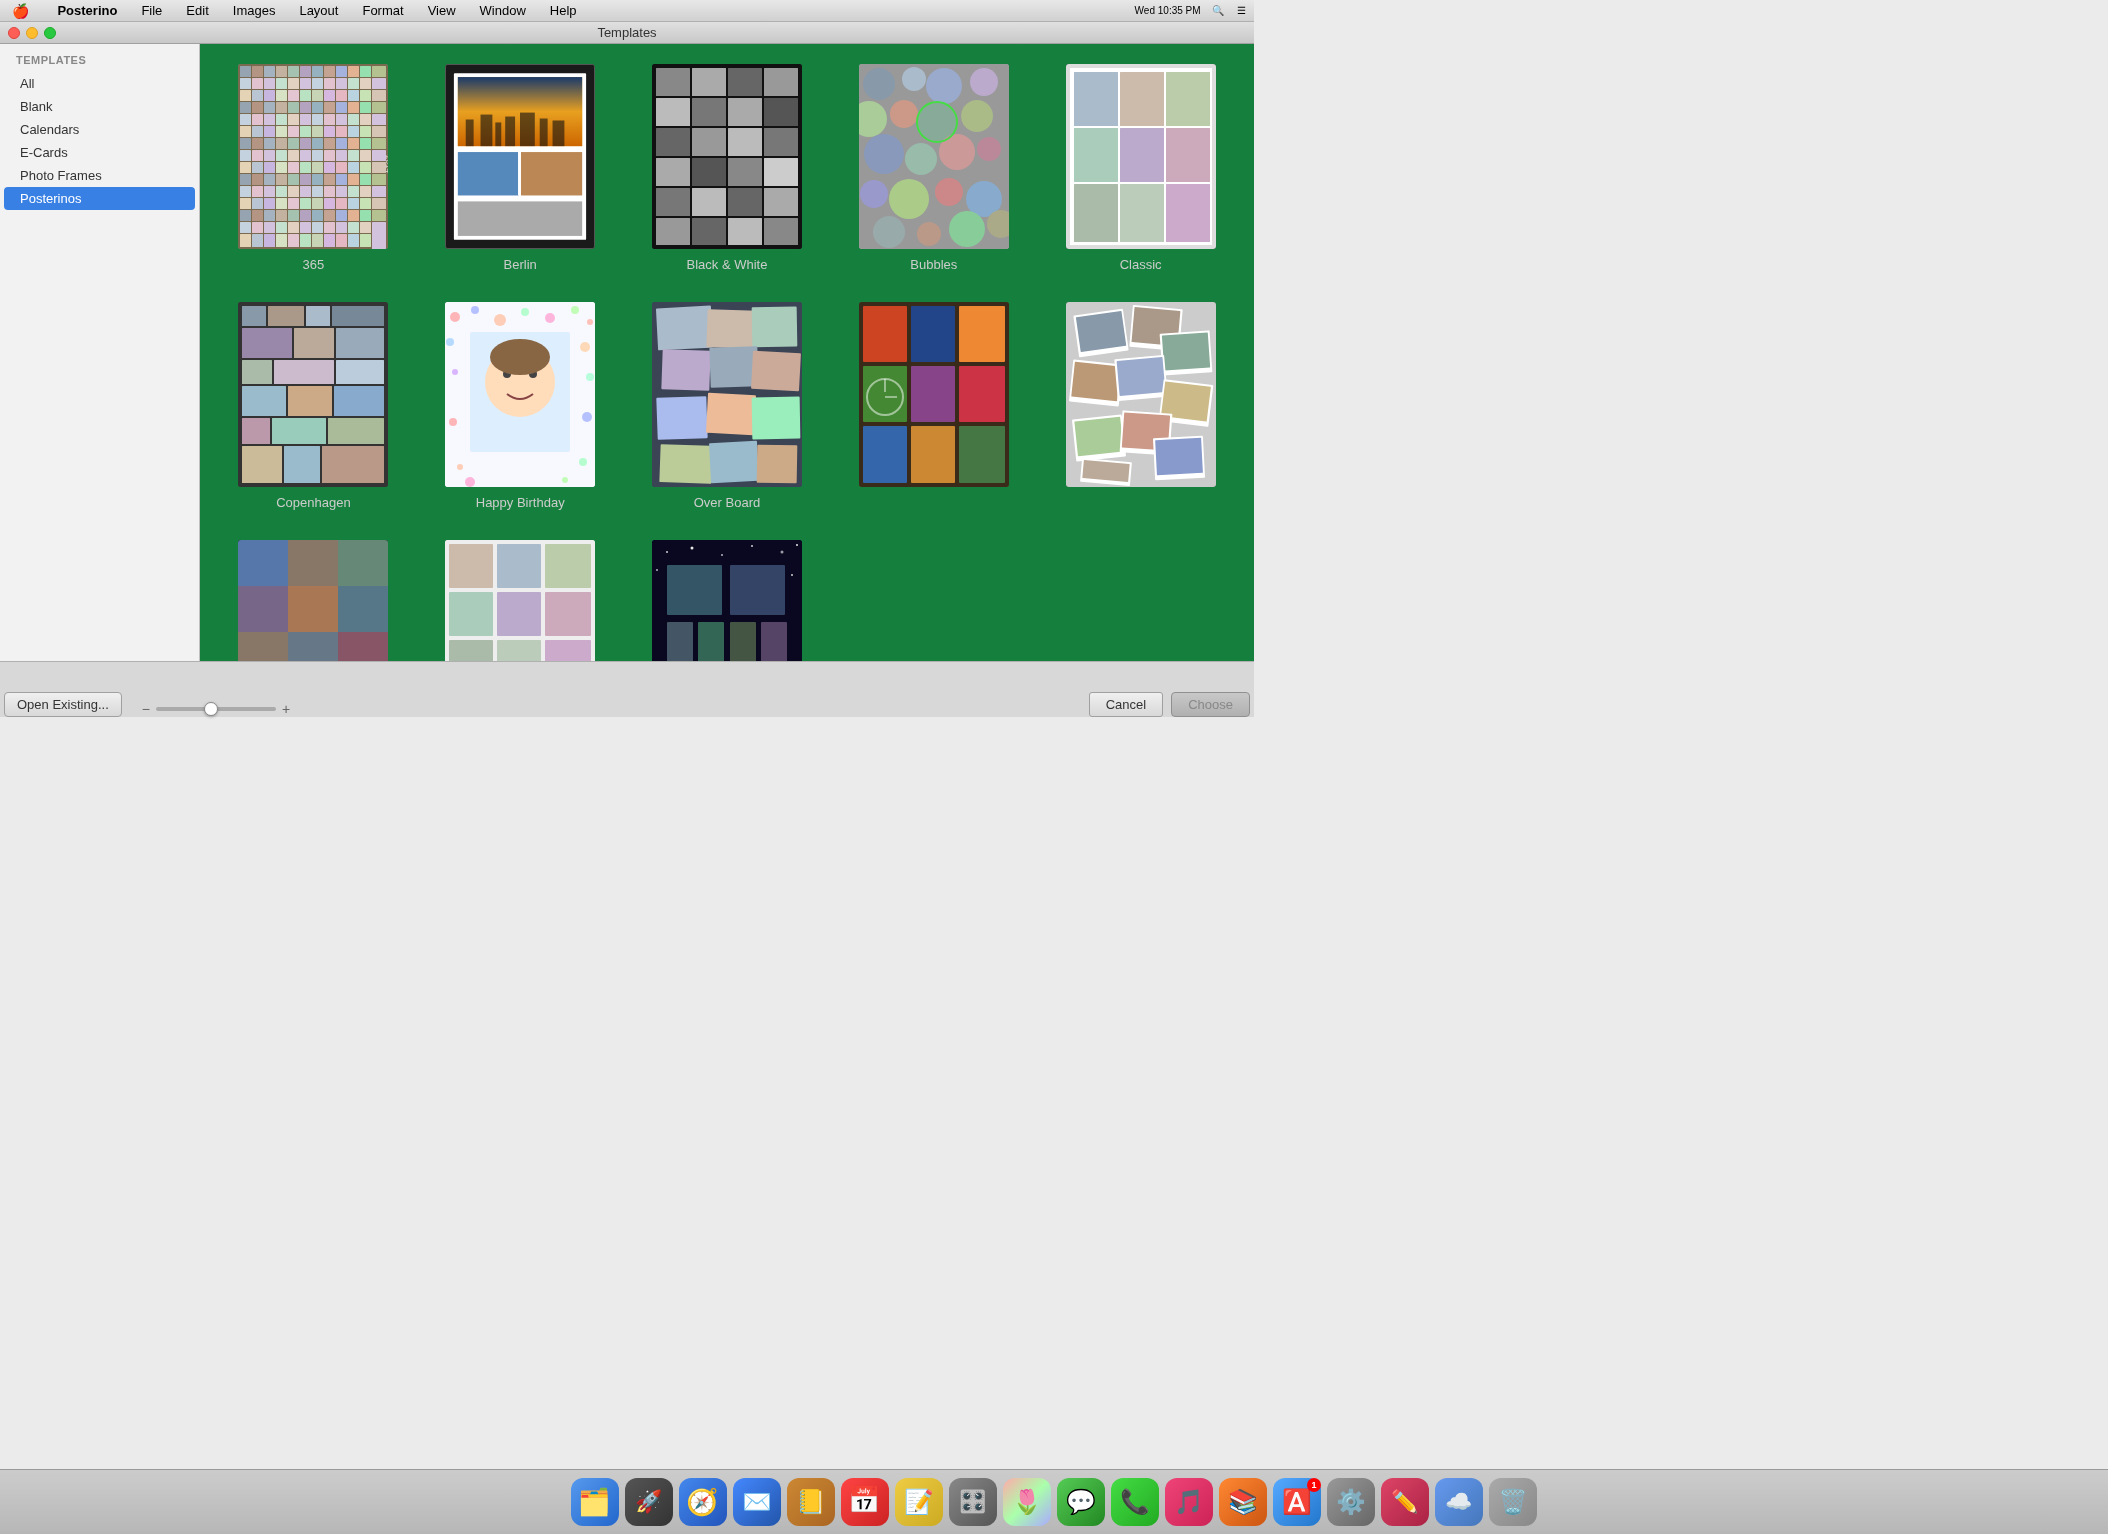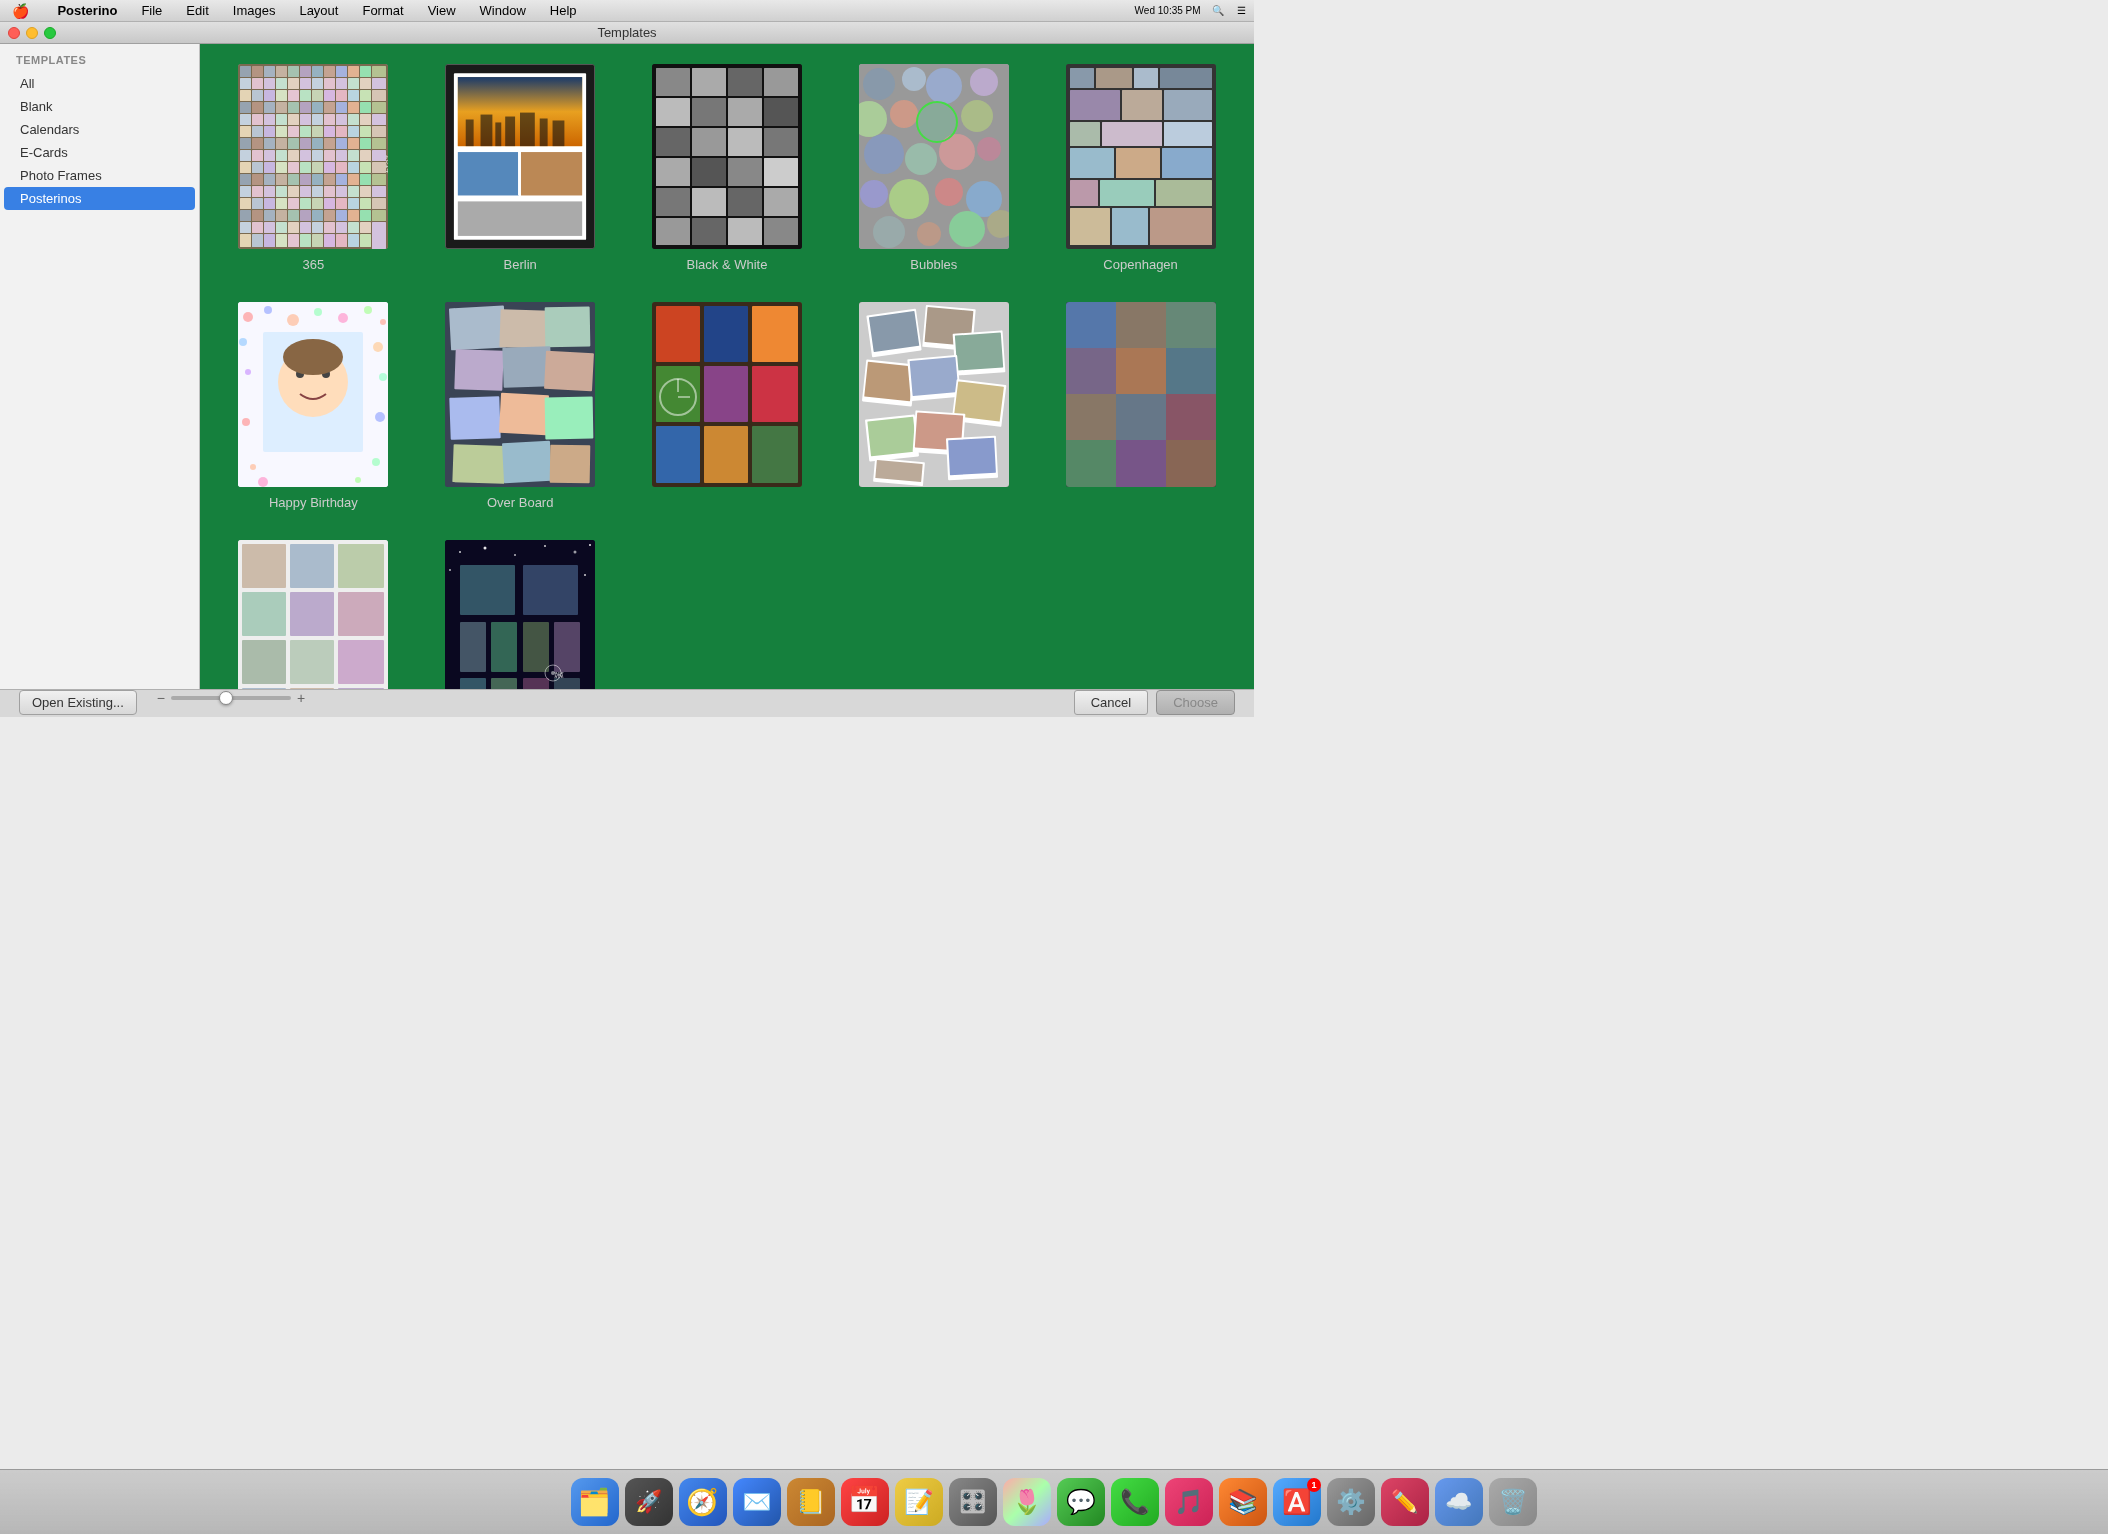--- a/index.html
+++ b/index.html
@@ -154,26 +154,26 @@
     }
     .template-name {
       color: #ccc;
       font-size: 13px;
       margin-top: 8px;
       text-align: center;
     }
 
     
     .bottom-bar {
-      height: 28px;
+      height: 56px;
       background: #d8d8d8;
       border-top: 1px solid #b0b0b0;
       display: flex;
-      align-items: flex-start;
-      padding: 0 19px;
+      align-items: flex-end;
+      padding: 0 4px;
     }
     .open-existing-btn {
       background: linear-gradient(to bottom, #f0f0f0, #d8d8d8);
       border: 1px solid #a0a0a0;
       border-radius: 4px;
       padding: 4px 12px;
       font-size: 13px;
       cursor: pointer;
       color: #333;
     }
@@ -633,20 +633,42 @@
               <circle cx="70" cy="170" r="12" fill="#bb9988"></circle>
               <circle cx="108" cy="165" r="18" fill="#88cc99"></circle>
               <circle cx="142" cy="160" r="14" fill="#aaaa88"></circle>
 
               <circle cx="78" cy="58" r="20" fill="none" stroke="#44dd44" stroke-width="2"></circle>
             </svg>
           </div>
           <span class="template-name">Bubbles</span>
         </div>
 
+        <div class="template-item">
+          <div class="template-thumb" style="background:#333;">
+            <svg class="thumb-svg" viewBox="0 0 150 185" xmlns="http://www.w3.org/2000/svg">
+              <rect width="150" height="185" fill="#ddd"></rect>
+
+              <rect x="4" y="4" width="142" height="177" fill="white"></rect>
+
+              <rect x="8" y="8" width="44" height="54" fill="#aabbcc" rx="0.5"></rect>
+              <rect x="54" y="8" width="44" height="54" fill="#ccbbaa" rx="0.5"></rect>
+              <rect x="100" y="8" width="44" height="54" fill="#bbccaa" rx="0.5"></rect>
+
+              <rect x="8" y="64" width="44" height="54" fill="#aaccbb" rx="0.5"></rect>
+              <rect x="54" y="64" width="44" height="54" fill="#bbaacc" rx="0.5"></rect>
+              <rect x="100" y="64" width="44" height="54" fill="#ccaabb" rx="0.5"></rect>
+
+              <rect x="8" y="120" width="44" height="58" fill="#aabbaa" rx="0.5"></rect>
+              <rect x="54" y="120" width="44" height="58" fill="#bbccbb" rx="0.5"></rect>
+              <rect x="100" y="120" width="44" height="58" fill="#ccaacc" rx="0.5"></rect>
+            </svg>
+          </div>
+          <span class="template-name">Classic</span>
+        </div>
 
         <div class="template-item">
           <div class="template-thumb" style="background:#444;">
             <svg class="thumb-svg" viewBox="0 0 150 185" xmlns="http://www.w3.org/2000/svg">
               <rect width="150" height="185" fill="#333"></rect>
 
               <rect x="4" y="4" width="24" height="20" fill="#8899aa" rx="0.5"></rect>
               <rect x="30" y="4" width="36" height="20" fill="#aa9988" rx="0.5"></rect>
               <rect x="68" y="4" width="24" height="20" fill="#aabbcc" rx="0.5"></rect>
               <rect x="94" y="4" width="52" height="20" fill="#778899" rx="0.5"></rect>

